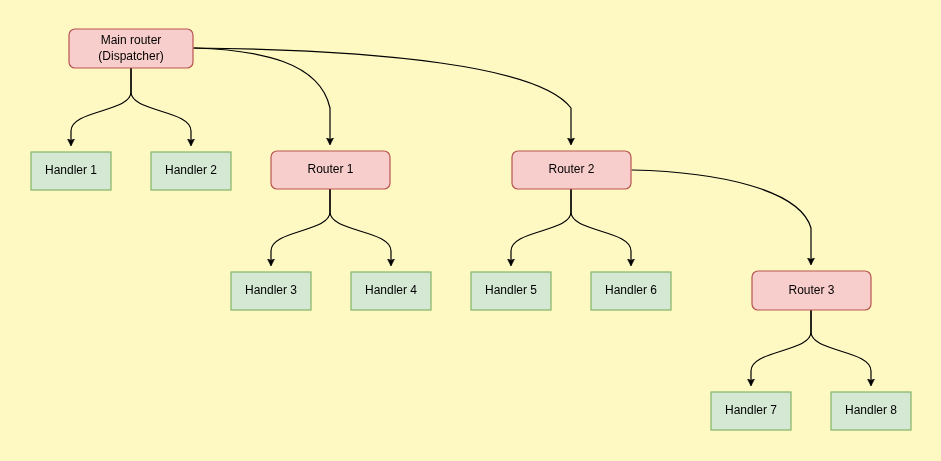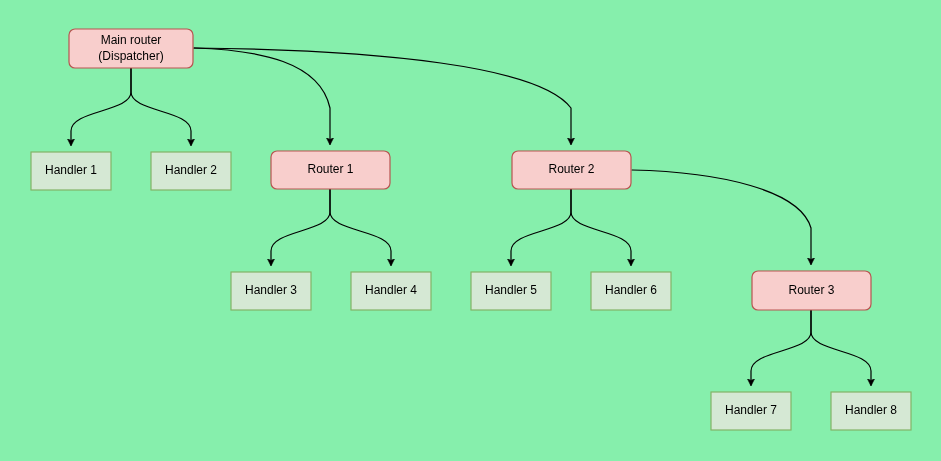--- a/index.html
+++ b/index.html
@@ -10,21 +10,21 @@
   body {
     width: 941px;
     height: 461px;
     font-family: "Liberation Sans", sans-serif;
     overflow: hidden;
   }
   #diagram-canvas {
     position: relative;
     width: 941px;
     height: 461px;
-    background: #86efac;
+    background: #fef9c3;
   }
   svg.diagram-svg {
     position: absolute;
     left: 0;
     top: 0;
     width: 941px;
     height: 461px;
     display: block;
   }
   .node-label {

